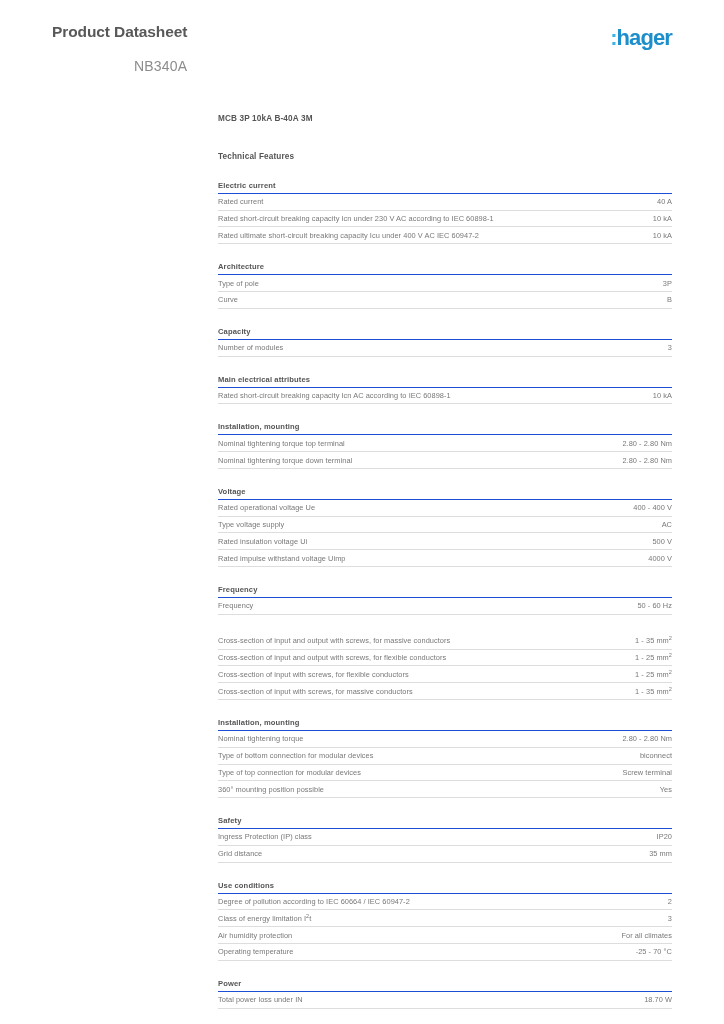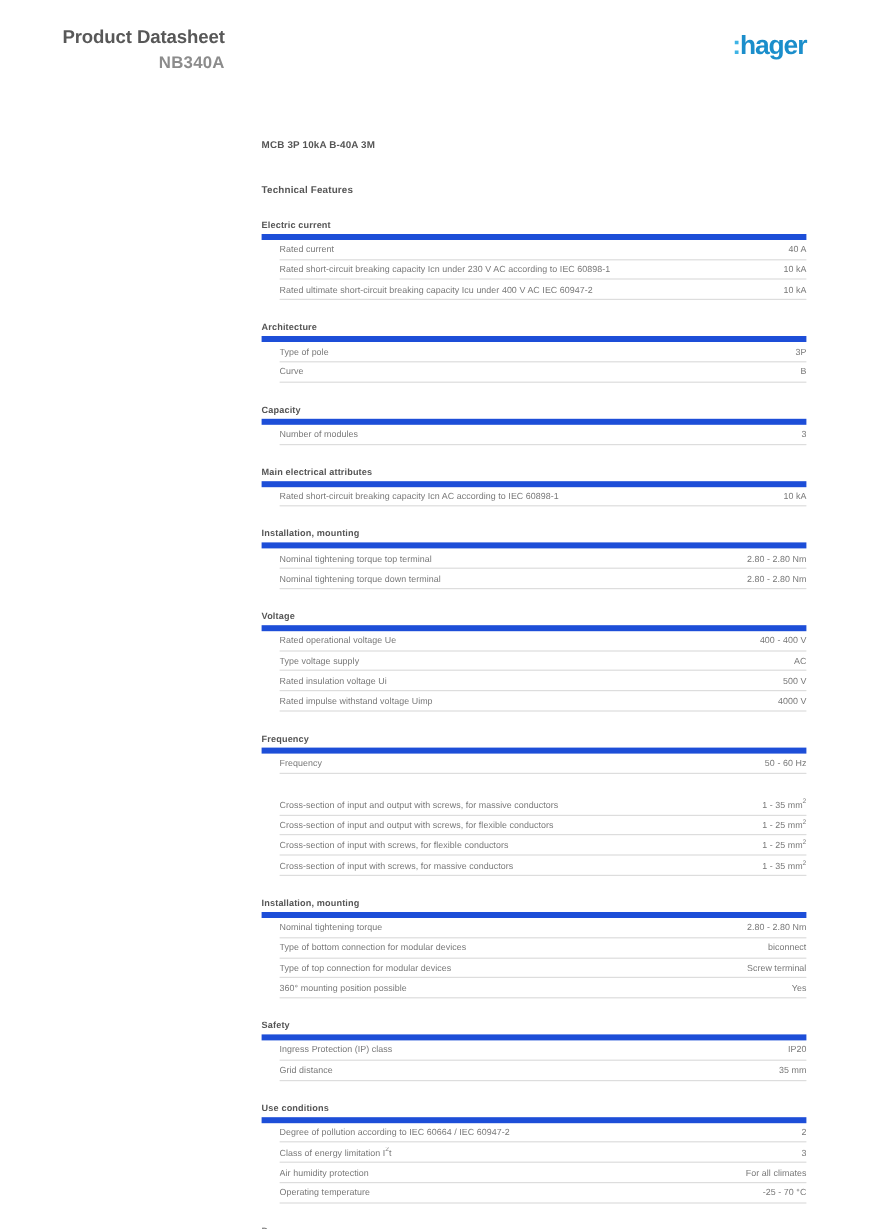--- a/index.html
+++ b/index.html
@@ -35,23 +35,23 @@
     text-align: right;
   }
   .doc-title {
     font-size: 15.5px;
     font-weight: bold;
     color: #585858;
     letter-spacing: -0.1px;
   }
   .doc-subtitle {
     font-size: 14px;
-    font-weight: bold;
+    font-weight: normal;
     color: #8c8c8c;
-    margin-top: 3px;
+    margin-top: 17px;
     letter-spacing: 0.2px;
   }
   .logo {
     font-size: 22px;
     font-weight: bold;
     letter-spacing: -0.9px;
     line-height: 1;
     margin-top: 5px;
     color: #1b8ecb;
   }
@@ -67,21 +67,20 @@
   
   .main {
     flex: 1 1 auto;
     padding: 26px 52px 0 218px;
   }
   .product-name {
     font-size: 8.2px;
     font-weight: bold;
     color: #555555;
     letter-spacing: 0.15px;
-    margin-top: 16px;
   }
   .features-title {
     font-size: 8.2px;
     font-weight: bold;
     color: #555555;
     letter-spacing: 0.15px;
     margin-top: 29px;
   }
 
   .spec-table {
@@ -91,32 +90,31 @@
 
   .spec-group + .spec-group {
     margin-top: 18px;
   }
   .group-title {
     font-size: 7.6px;
     font-weight: bold;
     color: #555555;
     letter-spacing: 0.12px;
     padding-bottom: 3px;
-    border-bottom: 5px solid #1d4ed8;
+    border-bottom: 1px solid #1d4ed8;
   }
   .spec-row {
     display: flex;
     align-items: baseline;
     justify-content: space-between;
     border-bottom: 1px solid #dddddd;
     padding: 3.4px 0 3.4px 0;
     font-size: 7.4px;
     color: #787878;
     letter-spacing: 0.05px;
-    margin-left: 15px;
   }
   .spec-label {
     flex: 1 1 auto;
     white-space: nowrap;
     overflow: hidden;
     text-overflow: ellipsis;
   }
   .spec-value {
     flex: 0 0 auto;
     text-align: center;

